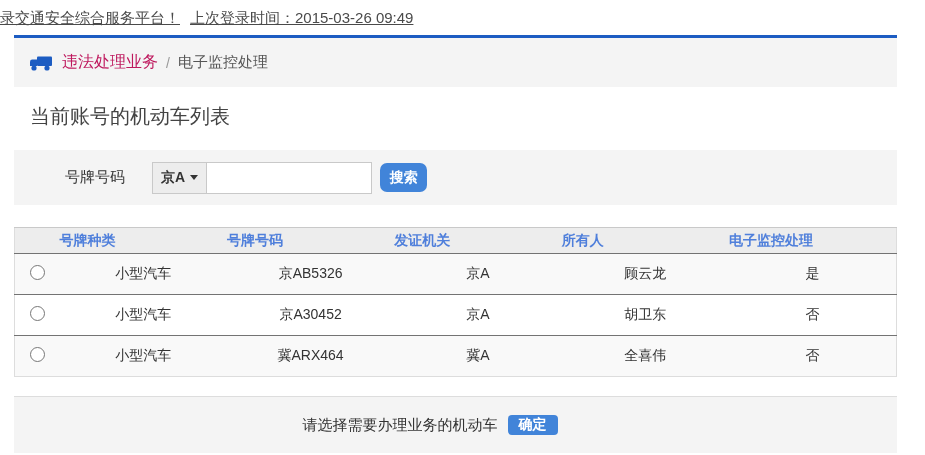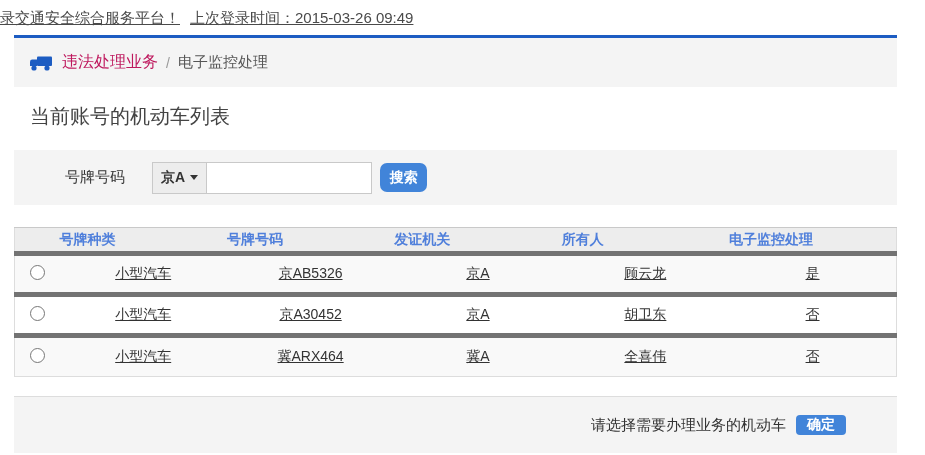--- a/index.html
+++ b/index.html
@@ -54,31 +54,31 @@
   
   table.vehicles {
     margin-top:22px; width:883px; border-collapse:collapse;
     border:1px solid #ddd; table-layout:fixed;
   }
   table.vehicles thead th {
     background:#ededed; border-top:1px solid #c9c9c9; height:26px;
     color:#4f7fdb; font-size:14px; font-weight:bold; text-align:left;
   }
   table.vehicles td { height:41px; text-align:center; font-size:14px; color:#333; }
-  table.vehicles tbody tr { border-top:5px solid #737373;text-decoration:underline; }
+  table.vehicles tbody tr { border-top:1px solid #737373; }
   table.vehicles tbody tr:nth-child(odd) { background:#f9f9f9; }
   table.vehicles tbody tr:nth-child(even) { background:#fff; }
   .radio-col { width:45px; }
   table.vehicles input[type=radio] { width:15px; height:15px; cursor:pointer; }
   .neg { color:#9e3434; }
 
   
   .footer-bar {
     margin-top:19px; background:#f4f4f4; border-top:1px solid #ddd; height:57px;
-    display:flex; align-items:center; justify-content:flex-end; padding-right:51px; gap:10px;
+    display:flex; align-items:center; justify-content:center; padding-right:51px; gap:10px;
   }
   .footer-prompt { font-size:15px; color:#333; }
   .confirm-btn { width:50px; height:20px; border-radius:4px; }
 </style>
 </head>
 <body>
 
 <div class="topbar">
   <span>录交通安全综合服务平台！</span><span class="gap"></span><span>上次登录时间：2015-03-26 09:49</span>
 </div>

